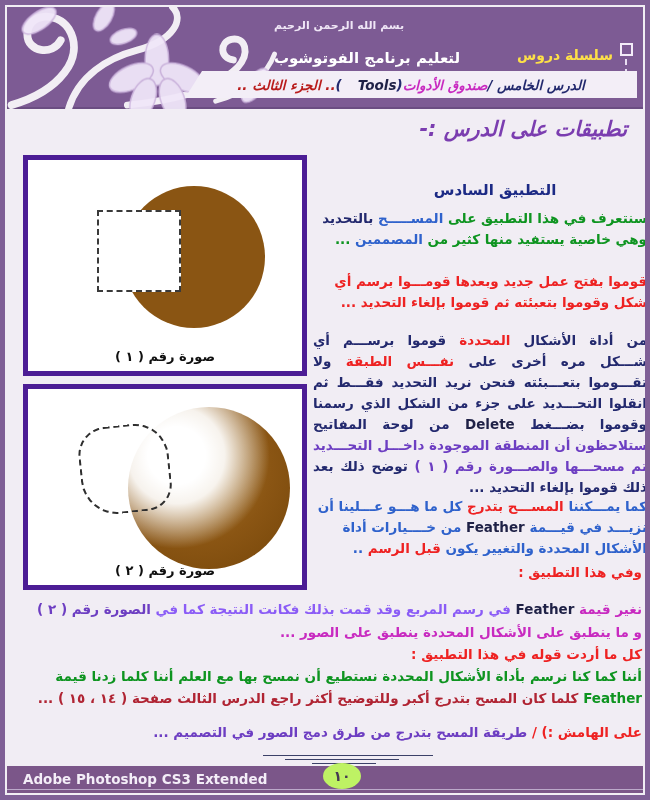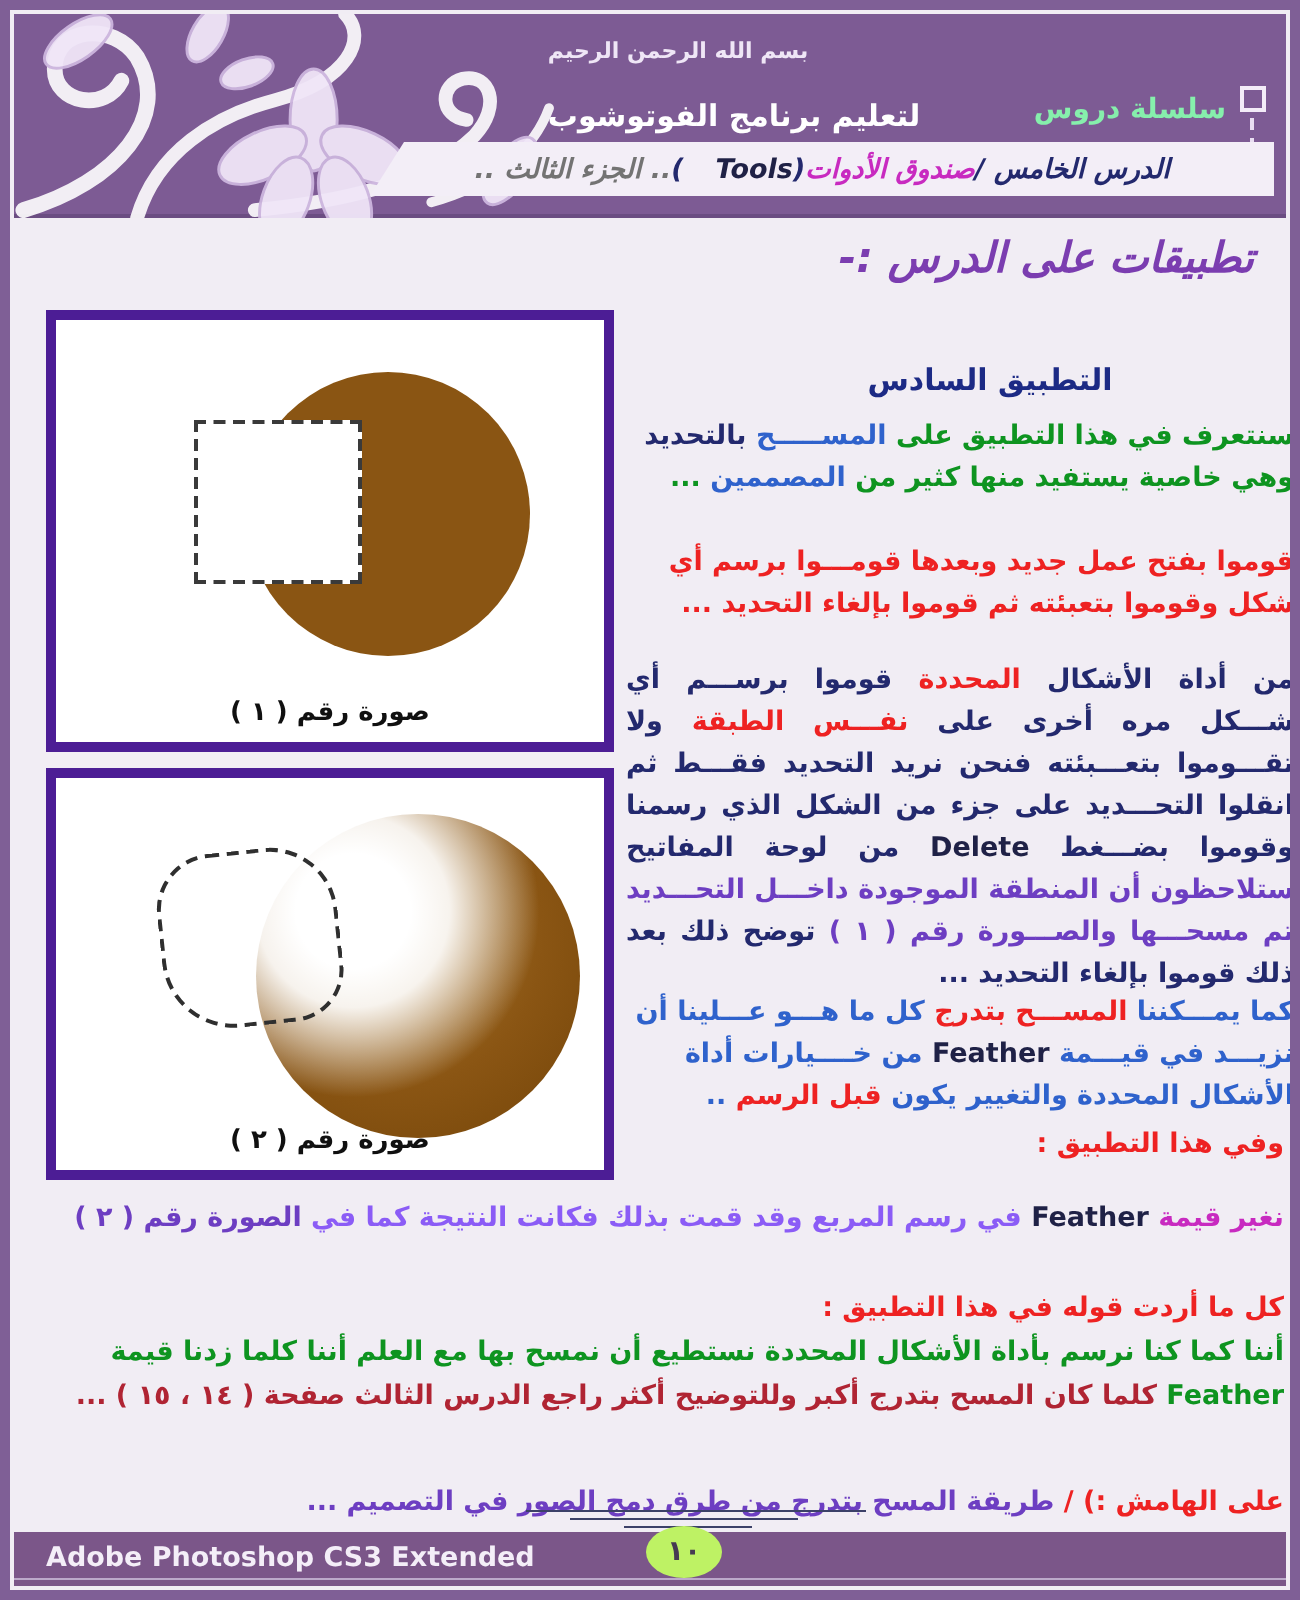--- a/index.html
+++ b/index.html
@@ -24,21 +24,21 @@
     position:absolute; left:232px; top:12px; width:200px;
     text-align:center; color:#efe6f6; font-size:11px; font-weight:bold;
     letter-spacing:1px;
   }
   .tagline{
     position:absolute; left:255px; top:42px; width:210px;
     text-align:center; color:#ffffff; font-size:15px; font-weight:bold;
   }
   .series{
     position:absolute; top:40px; right:30px;
-    color:#86efac; font-size:14px; font-weight:bold;
+    color:#fde047; font-size:14px; font-weight:bold;
   }
   .sq-icon{
     position:absolute; top:36px; right:10px;
     width:13px; height:13px; border:2px solid #f3ecf8; background:transparent;
   }
   .dash-v{ position:absolute; top:52px; right:16px; height:26px; border-left:2px dashed #e9def2; }
   .dash-h{ position:absolute; top:77px; right:18px; width:52px; border-top:2px dashed #e9def2; }
   .lesson-bar{
     position:absolute; left:178px; top:64px; width:452px; height:27px;
     background:#f3eef7;
@@ -157,21 +157,21 @@
     <div class="sq-icon"></div>
     <div class="dash-v"></div>
     <div class="dash-h"></div>
 
     <div class="lesson-bar" dir="rtl">
         <span style="color: rgb(35, 41, 110);">الدرس الخامس / </span>
         <span style="color: rgb(200, 42, 192);">صندوق الأدوات</span>
         <span style="color: rgb(35, 41, 110);"> ( </span>
         <span style="color: rgb(31, 33, 70); margin-left: 16px;">Tools</span>
         <span style="color: rgb(35, 41, 110);"> ) </span>
-        <span style="color: #737373;">.. الجزء الثالث ..</span>
+        <span style="color: #b91c1c;">.. الجزء الثالث ..</span>
       </div>
   </div>
 
   <div class="doc-title" dir="rtl">تطبيقات على الدرس :-</div>
   <div class="section-title" dir="rtl">التطبيق السادس</div>
 
   <div class="figure fig1">
     <div class="circle1"></div>
     <div class="erase-square"></div>
     <div class="caption" dir="rtl">صورة رقم ( ١ )</div>
@@ -183,23 +183,24 @@
     <div class="caption" dir="rtl">صورة رقم ( ٢ )</div>
   </div>
 
   <p class="par" style="top:203px"><span style="color: rgb(14, 148, 32);">سنتعرف في هذا التطبيق على </span><span style="color: rgb(47, 98, 204);">المســـــح</span><span style="color: rgb(35, 41, 110);"> بالتحديد</span><span style="color: rgb(14, 148, 32);"> وهي خاصية يستفيد منها كثير من </span><span style="color: rgb(47, 98, 204);">المصممين</span><span style="color: rgb(14, 148, 32);"> ...</span></p>
   <p class="par" style="top:266px"><span style="color: rgb(238, 34, 34);">قوموا بفتح عمل جديد وبعدها قومـــوا برسم أي شكل وقوموا بتعبئته ثم قوموا بإلغاء التحديد ...</span></p>
   <p class="par" style="top:325px; text-align:justify"><span style="color: rgb(35, 41, 110);">من أداة الأشكال </span><span style="color: rgb(238, 34, 34);">المحددة</span><span style="color: rgb(35, 41, 110);"> قوموا برســـم أي شـــكل مره أخرى على </span><span style="color: rgb(238, 34, 34);">نفـــس الطبقة</span><span style="color: rgb(35, 41, 110);"> ولا تقـــوموا بتعـــبئته فنحن نريد التحديد فقـــط ثم انقلوا التحـــديد على جزء من الشكل الذي رسمنا وقوموا بضـــغط </span><span style="color: rgb(31, 33, 70);">Delete</span><span style="color: rgb(35, 41, 110);"> من لوحة المفاتيح </span><span style="color: rgb(109, 62, 194);">ستلاحظون أن المنطقة الموجودة داخـــل التحـــديد تم مسحـــها والصـــورة رقم ( ١ )</span><span style="color: rgb(35, 41, 110);"> توضح ذلك بعد ذلك قوموا بإلغاء التحديد ...</span></p>
   <p class="par" style="top:491px"><span style="color: rgb(47, 98, 204);">كما يمـــكننا </span><span style="color: rgb(238, 34, 34);">المســـح بتدرج</span><span style="color: rgb(47, 98, 204);"> كل ما هـــو عـــلينا أن نزيـــد في قيـــمة </span><span style="color: rgb(31, 33, 70);">Feather</span><span style="color: rgb(47, 98, 204);"> من خــــيارات أداة الأشكال المحددة والتغيير يكون </span><span style="color: rgb(238, 34, 34);">قبل الرسم</span><span style="color: rgb(47, 98, 204);"> ..</span></p>
 
   <p class="note" style="top:556px"><span style="color: rgb(238, 34, 34);">وفي هذا التطبيق :</span></p>
   <p class="note" style="top:593px"><span style="color: rgb(200, 42, 192);">نغير قيمة </span><span style="color: rgb(31, 33, 70);">Feather</span><span style="color: #8b5cf6; text-align: center;"> في رسم المربع وقد قمت بذلك فكانت النتيجة كما في </span><span style="color: rgb(109, 62, 194);">الصورة رقم ( ٢ )</span></p>
+  <p class="note" style="top:616px"><span style="color: rgb(200, 42, 192);">و ما ينطبق على الأشكال المحددة ينطبق على الصور ...</span></p>
   <p class="note" style="top:638px"><span style="color: rgb(238, 34, 34); text-align: right;">كل ما أردت قوله في هذا التطبيق :</span></p>
   <p class="note" style="top:660px"><span style="color: rgb(14, 148, 32);">أننا كما كنا نرسم بأداة الأشكال المحددة نستطيع أن نمسح بها مع العلم أننا كلما زدنا قيمة </span><span style="color: rgb(14, 148, 32);">Feather</span><span style="color: rgb(176, 36, 51);"> كلما كان المسح بتدرج أكبر وللتوضيح أكثر راجع الدرس الثالث صفحة ( ١٤ ، ١٥ ) ...</span></p>
-  <p class="note" style="top:735px"><span style="color: rgb(238, 34, 34);">على الهامش :) / </span><span style="color: rgb(109, 62, 194);">طريقة المسح بتدرج من طرق دمج الصور في التصميم ...</span></p>
+  <p class="note" style="top:716px"><span style="color: rgb(238, 34, 34);">على الهامش :) / </span><span style="color: rgb(109, 62, 194);">طريقة المسح بتدرج من طرق دمج الصور في التصميم ...</span></p>
 
   <div class="divider">
     <span class="dv1"></span>
       <span class="dv2"></span>
       <span class="dv3"></span>
   </div>
 
   <div class="footer">
     <div class="footer-app">Adobe Photoshop CS3 Extended</div>
     <div class="page-badge">١٠</div>

